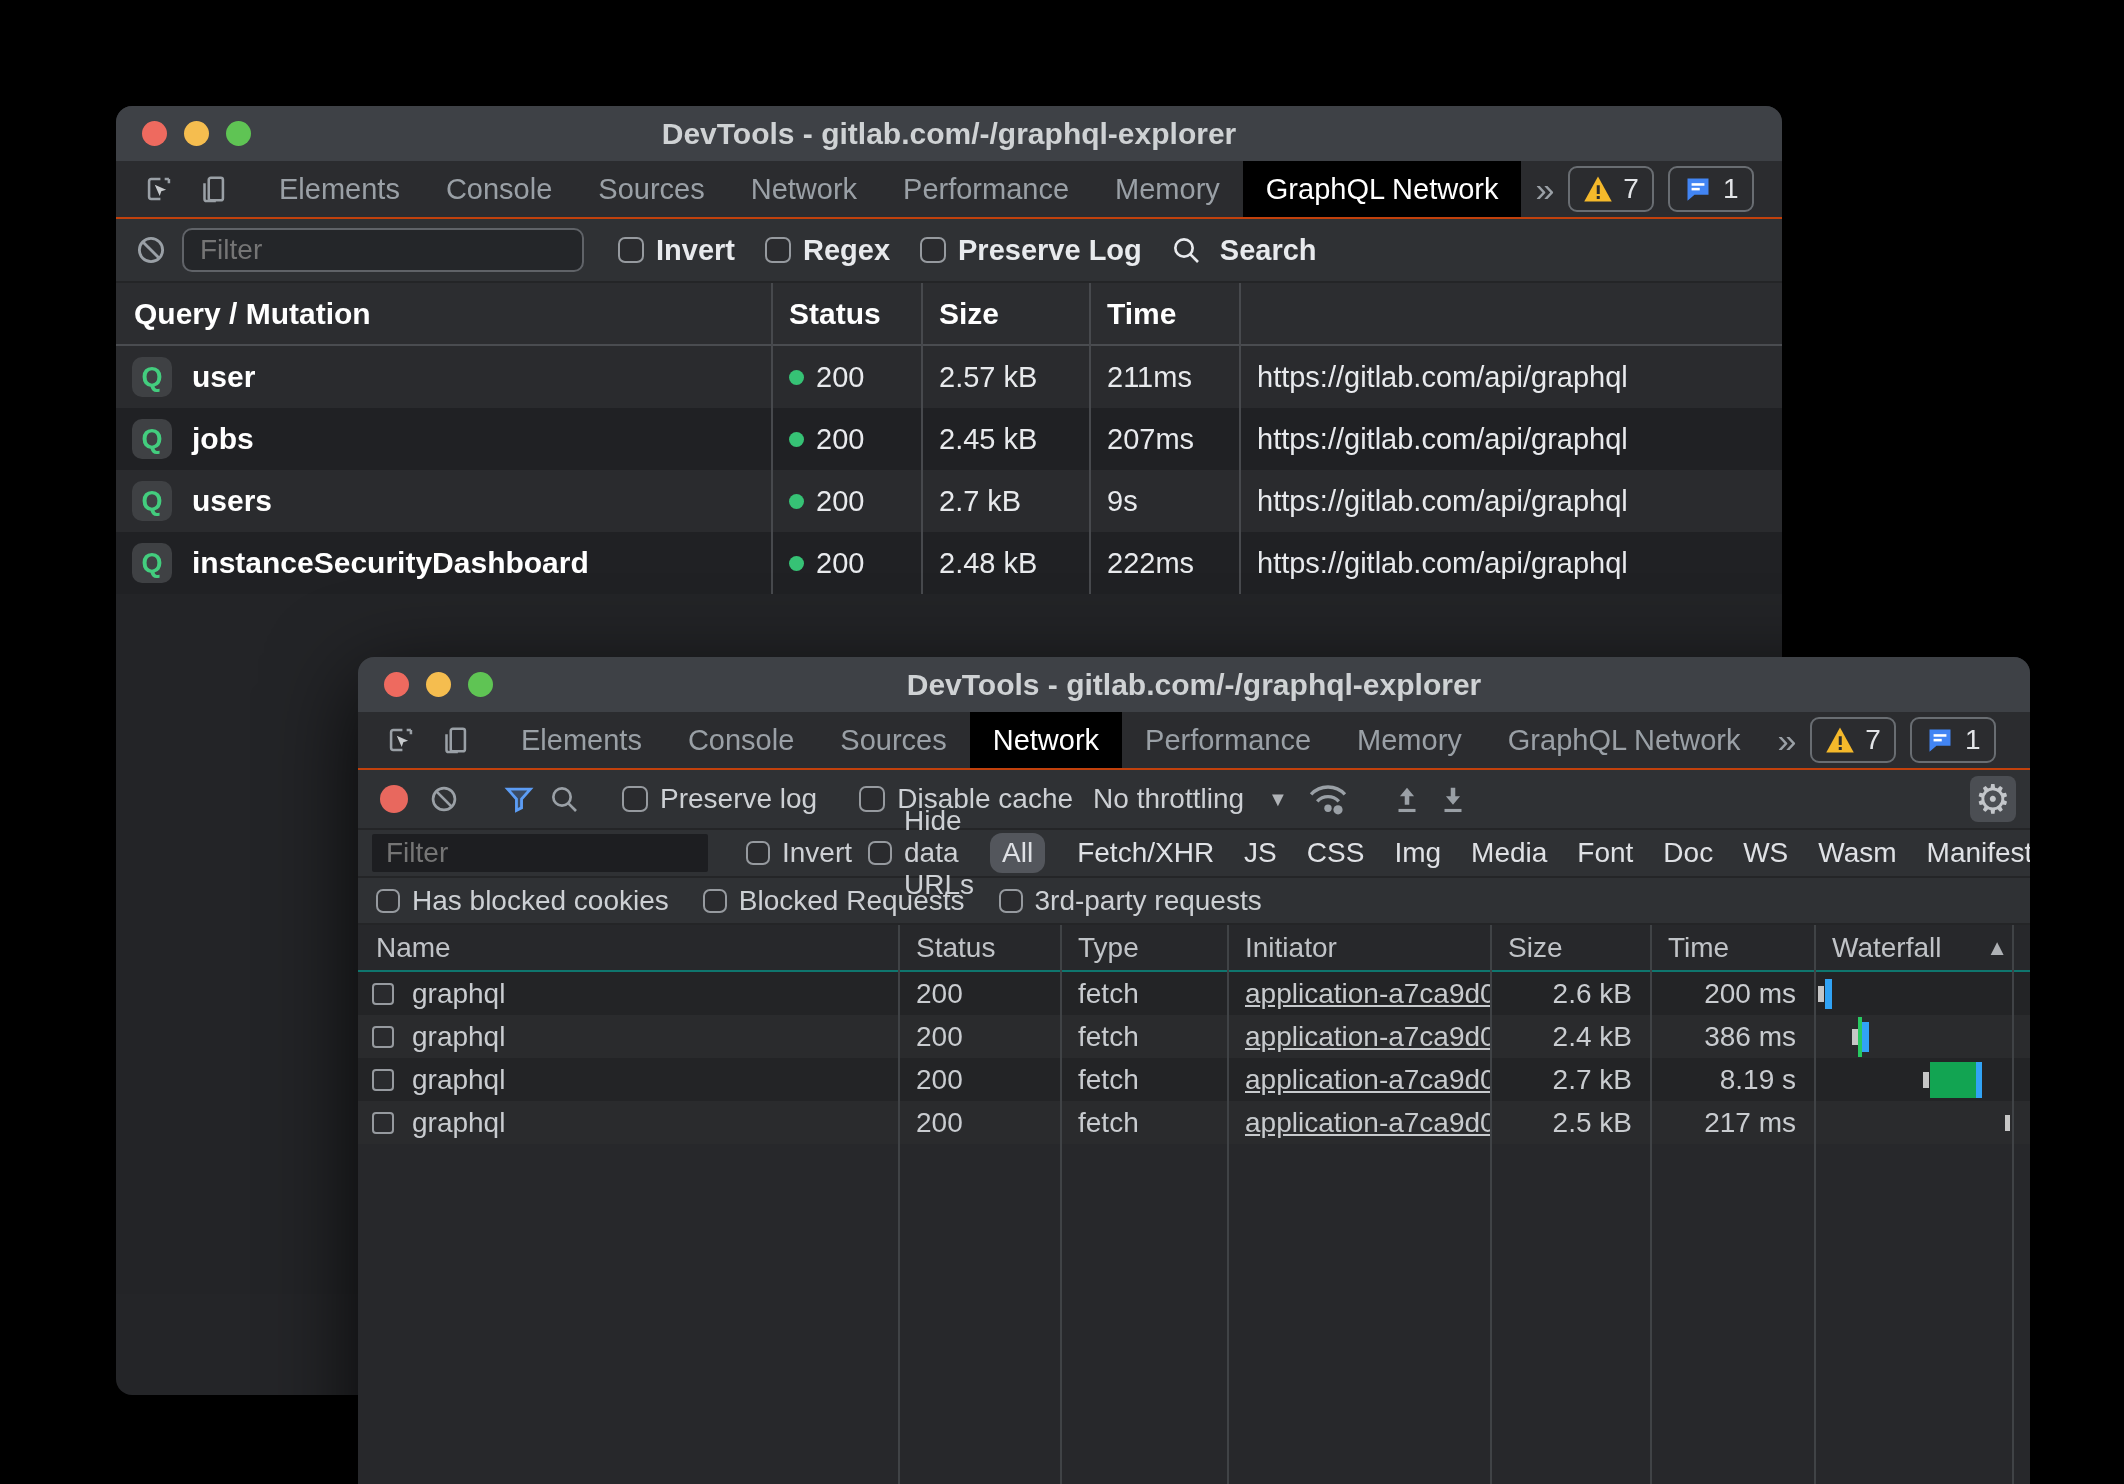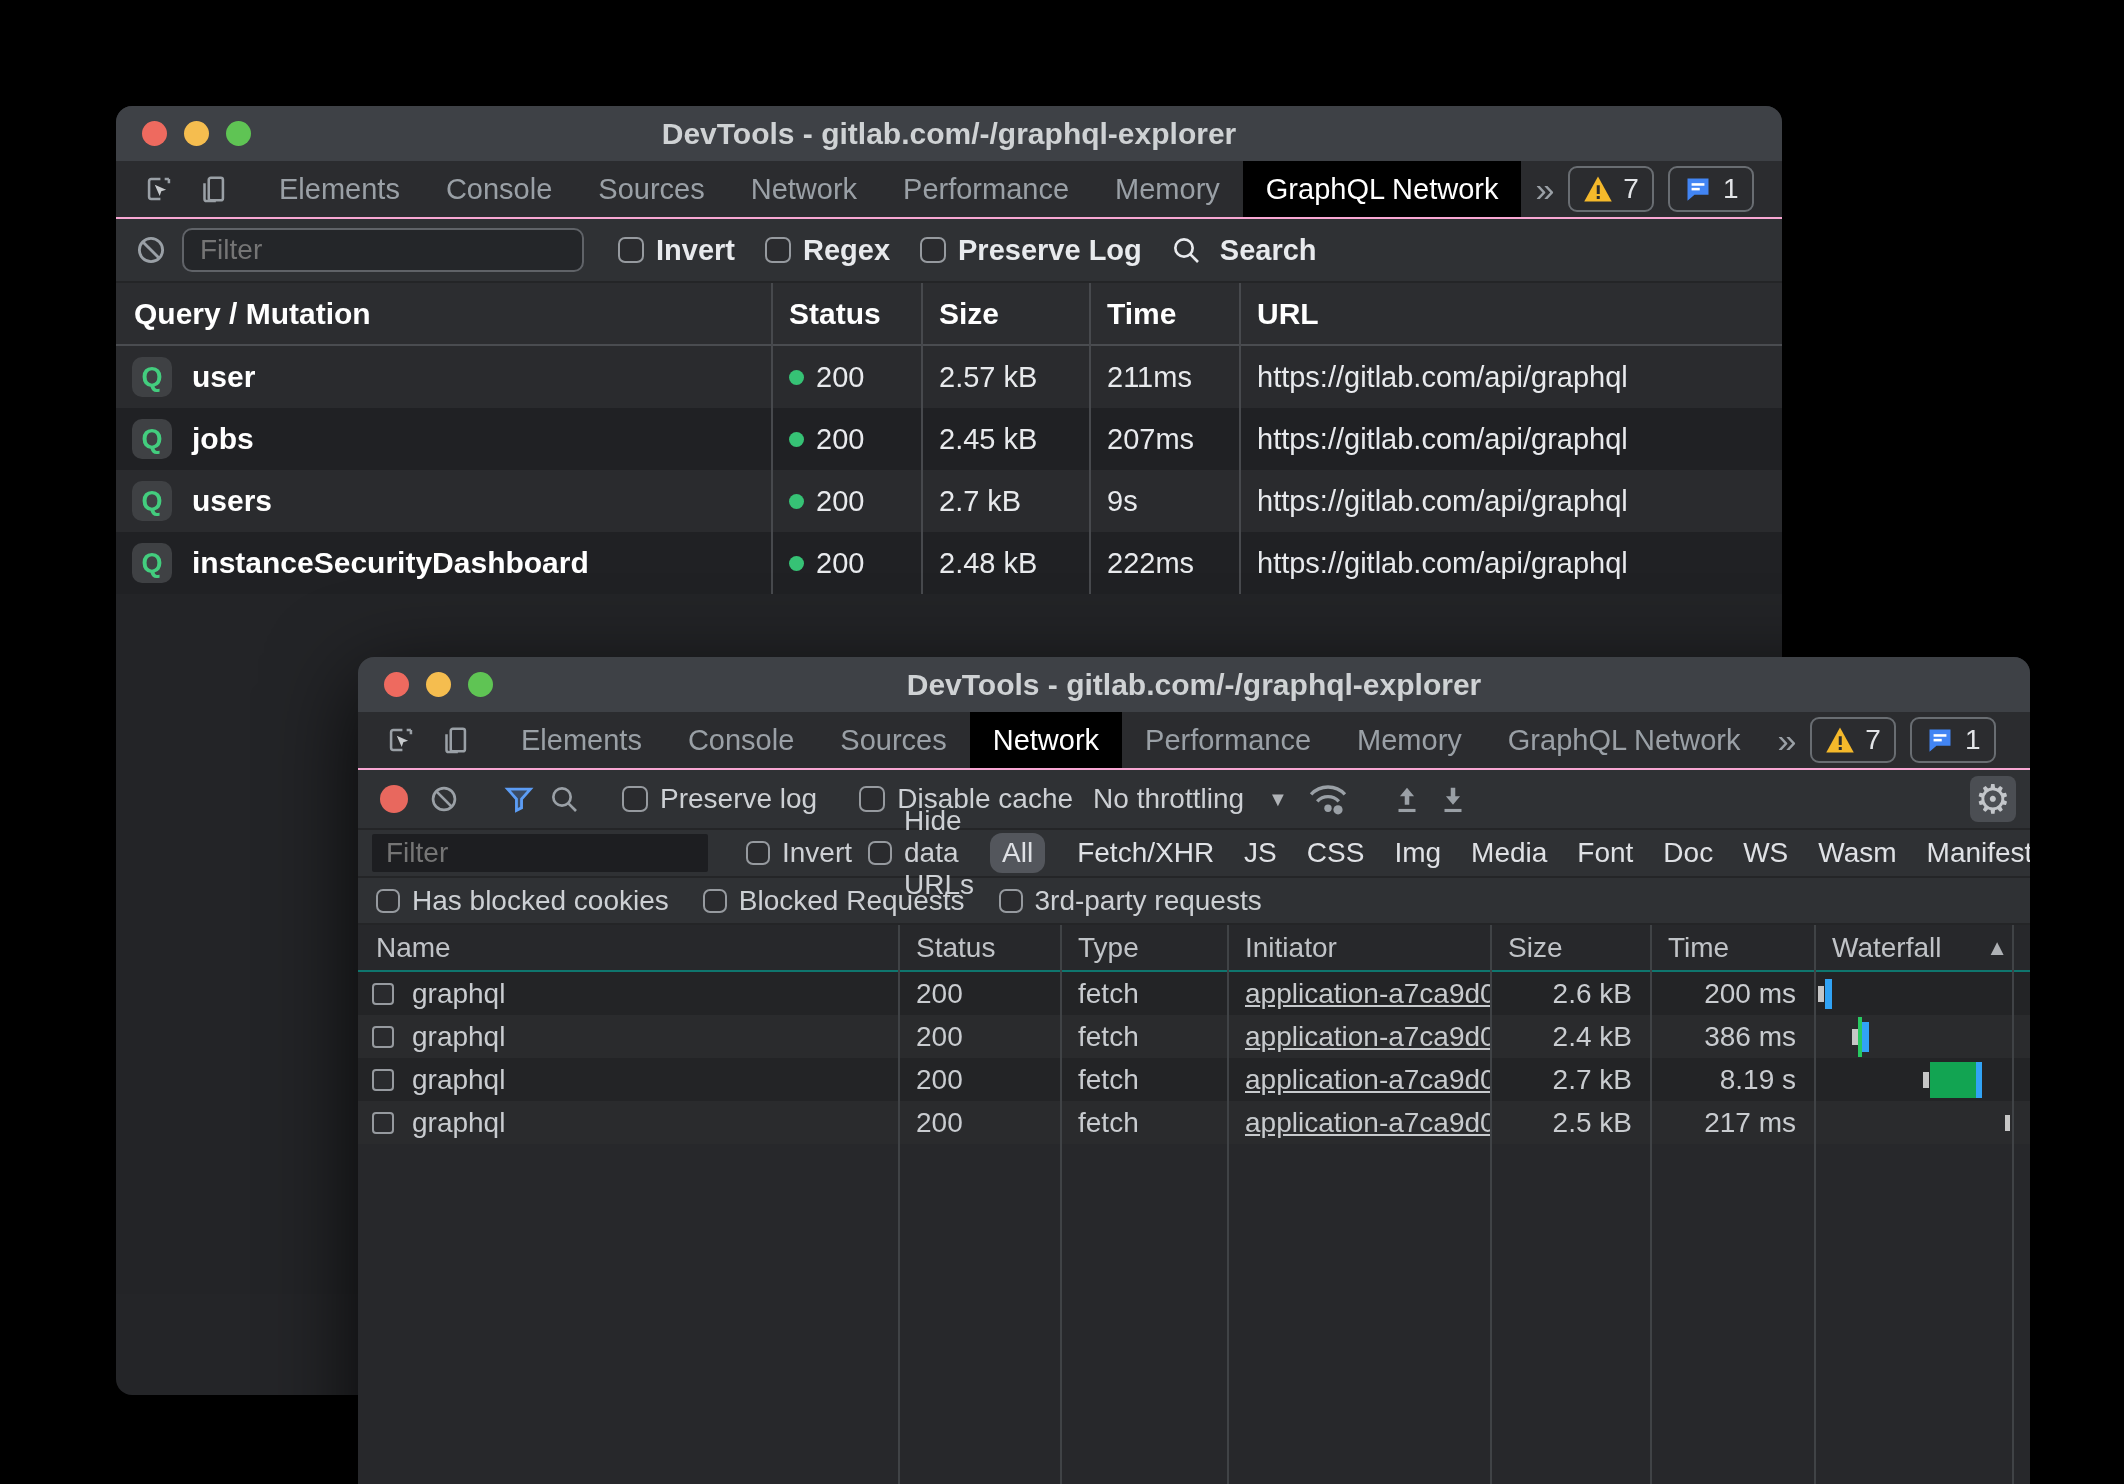--- a/index.html
+++ b/index.html
@@ -13,21 +13,21 @@
   
   .titlebar { height:55px; background:#3e4146; display:flex; align-items:center;
               justify-content:center; position:relative; }
   .lights { position:absolute; left:26px; top:0; height:100%; display:flex; align-items:center; gap:17px; }
   .light { width:25px; height:25px; border-radius:50%; }
   .light.red{ background:#ee6a5f; } .light.yellow{ background:#f5bd4f; } .light.green{ background:#5fc454; }
   .win-title { color:#cfd2d4; font-size:30px; font-weight:700; }
 
   
   .tabbar { height:58px; background:#2b2c2f; display:flex; align-items:stretch;
-            padding:0 16px; border-bottom:2px solid #f9a8d4; }
+            padding:0 16px; border-bottom:2px solid #c2410c; }
   .tabbar .icon-btn { display:flex; align-items:center; padding:0 10px; }
   .vdiv { width:2px; background:#4c4f53; margin:12px 8px; }
   .tab { display:flex; align-items:center; padding:0 23px; color:#9aa0a6; font-size:29px; white-space:nowrap; }
   .tab.selected { background:#000; color:#fff; }
   .chevrons { display:flex; align-items:center; color:#9aa0a6; font-size:34px; padding:0 14px; }
   .tab-right { margin-left:auto; display:flex; align-items:center; gap:14px; }
   .badge-pill { display:flex; align-items:center; gap:10px; border:2px solid #696d72;
                 border-radius:9px; padding:5px 13px; color:#e3e5e8; font-size:28px; }
   .gear-glyph { color:#9aa0a6; font-size:40px; line-height:1; }
 
@@ -176,21 +176,20 @@
       <span class="cb-label-bold">Search</span>
     </div>
   </div>
 
   <div class="tablewrap">
     <div class="grid-back thead-back">
       <div class="th">Query / Mutation</div>
       <div class="th">Status</div>
       <div class="th">Size</div>
       <div class="th">Time</div>
-      <div class="th">URL</div>
     </div>
     <div id="back-rows">
       <div class="grid-back row-back">
         <div class="name-cell">
             <div class="q-badge">Q</div>
             <span class="qname">user</span>
           </div>
         <div class="status-cell">
             <span class="dot"></span>
             <span>200</span>

